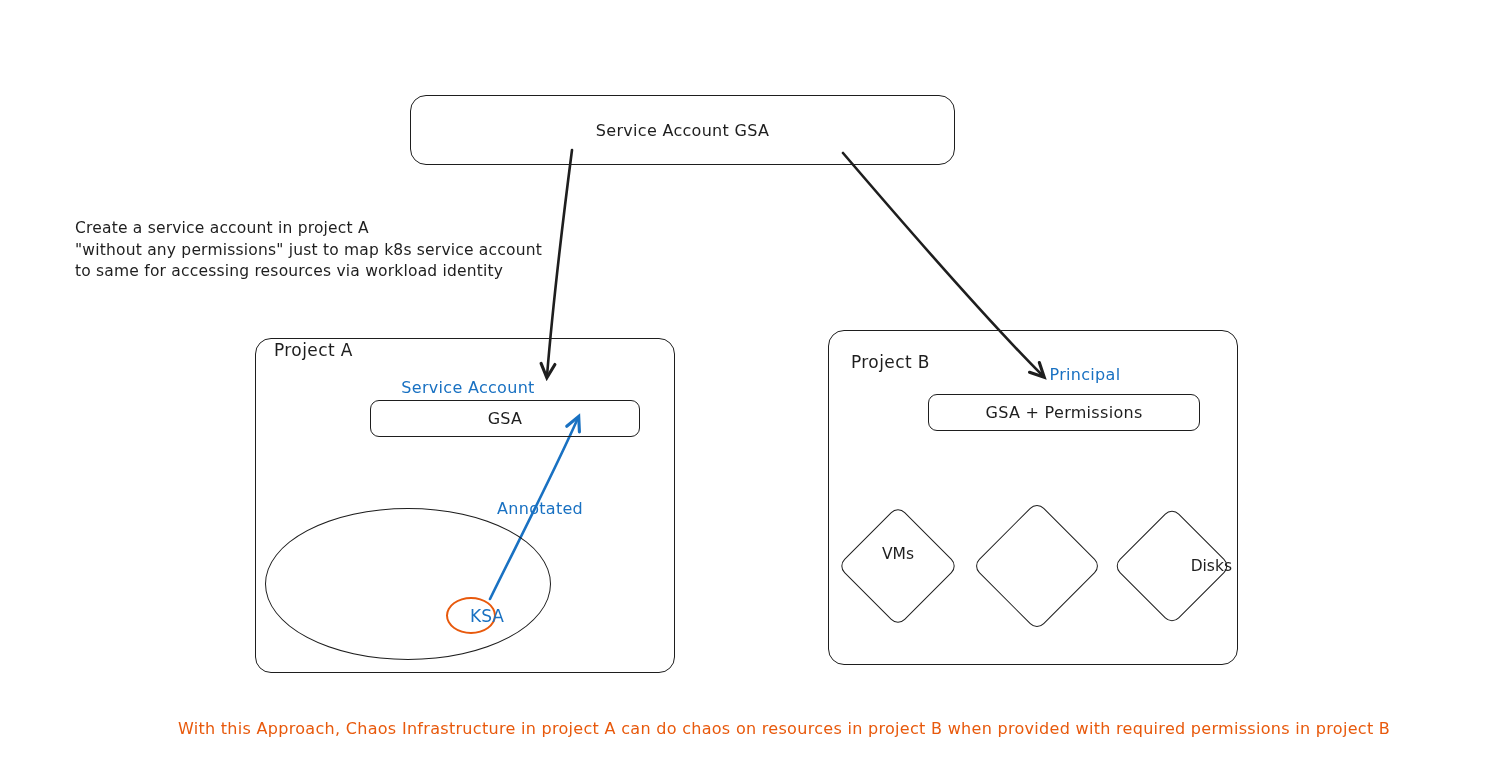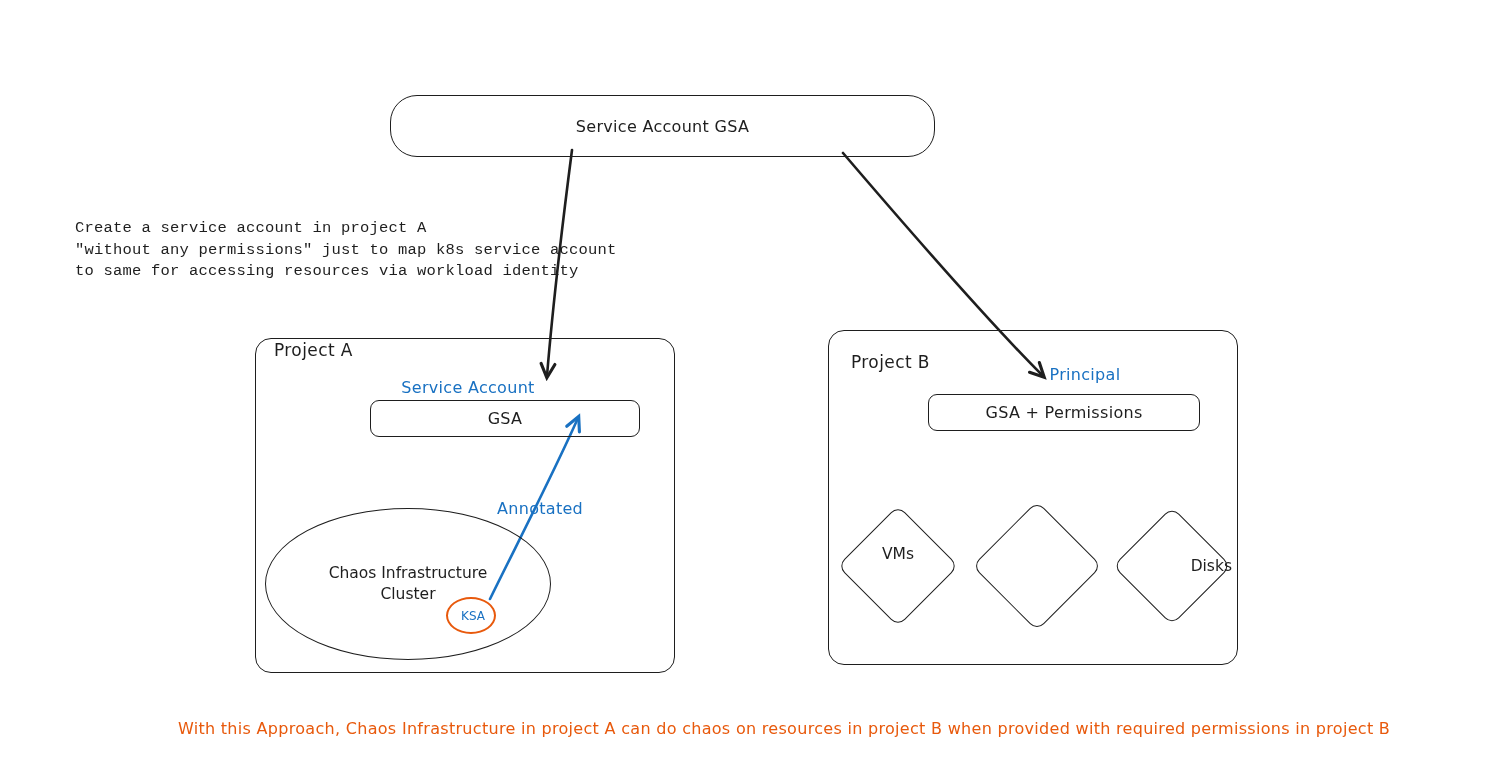--- a/index.html
+++ b/index.html
@@ -65,24 +65,24 @@
   }
   .ksa-circle{
     position:absolute;
     left:446px;top:597px;
     width:50px;height:37px;
     border:2px solid var(--orange);
     border-radius:50%;
   }
   .ksa-text{
     position:absolute;
-    left:448px;top:597px;
+    left:462px;top:597px;
     width:50px;height:37px;
     display:flex;align-items:center;justify-content:center;
-    font-size:12px;
+    font-size:17px;
     color:var(--blue);
   }
   .diamond{
     position:absolute;
     border:1.7px solid var(--stroke);
     border-radius:10px;
     transform:rotate(45deg);
   }
   .diamond-label{
     position:absolute;
@@ -91,21 +91,20 @@
     font-size:15.5px;
     line-height:20px;
     white-space:pre-line;
   }
   .note{
     position:absolute;
     font-size:15.5px;
     line-height:21.5px;
     letter-spacing:.2px;
     white-space:pre-line;
-    font-family:Liberation Mono, monospace;
   }
   .project-title{
     position:absolute;
     font-size:17px;
     letter-spacing:.4px;
   }
   .footer{
     position:absolute;
     left:0;top:719px;
     width:1488px;
@@ -128,40 +127,38 @@
       </marker>
       <marker id="ah-blue" viewBox="0 0 12 12" refX="9" refY="6" markerWidth="8" markerHeight="8" orient="auto-start-reverse">
         <path d="M2,2 L10,6 L2,10" fill="none" style="stroke:var(--blue,#1971c2)" stroke-width="1.8" stroke-linecap="round"></path>
       </marker>
     </defs>
     <path d="M572,150 C561,235 552,315 547,376" fill="none" style="stroke:var(--stroke,#1e1e1e)" stroke-width="2.6" stroke-linecap="round" marker-end="url(#ah-dark)"></path>
     <path d="M843,153 C902,222 985,318 1043,376" fill="none" style="stroke:var(--stroke,#1e1e1e)" stroke-width="2.6" stroke-linecap="round" marker-end="url(#ah-dark)"></path>
     <path d="M490,599 C520,538 554,472 578,418" fill="none" style="stroke:var(--blue,#1971c2)" stroke-width="2.6" stroke-linecap="round" marker-end="url(#ah-blue)"></path>
   </svg>
 
-  <div class="box rounded-lg" style="left:390px;top:95px;width:545px;height:62px;border-radius:27px;">
+  <div class="box rounded-lg" style="left:410px;top:95px;width:545px;height:70px;">
     <span>Service Account GSA</span>
   </div>
 
   <div class="note" style="left:75px;top:218px;">Create a service account in project A
 "without any permissions" just to map k8s service account
 to same for accessing resources via workload identity</div>
 
   <div class="box rounded-lg" style="left:255px;top:338px;width:420px;height:335px;"></div>
   <div class="project-title" style="left:274px;top:340px;">Project A</div>
 
   <div class="label blue center" style="left:398px;top:378px;width:140px;">Service Account</div>
 
   <div class="box rounded-sm" style="left:370px;top:400px;width:270px;height:37px;">
     <span>GSA</span>
   </div>
 
   <div class="ellipse"></div>
-  <div class="cluster-text">Chaos Infrastructure
-Cluster</div>
 
   <div class="ksa-circle"></div>
   <div class="ksa-text">KSA</div>
 
   <div class="label blue" style="left:497px;top:499px;text-align:center;">Annotated</div>
 
   <div class="box rounded-lg" style="left:828px;top:330px;width:410px;height:335px;"></div>
   <div class="project-title" style="left:851px;top:352px;text-align:right;">Project B</div>
 
   <div class="label blue center" style="left:1020px;top:365px;width:130px;">Principal</div>

